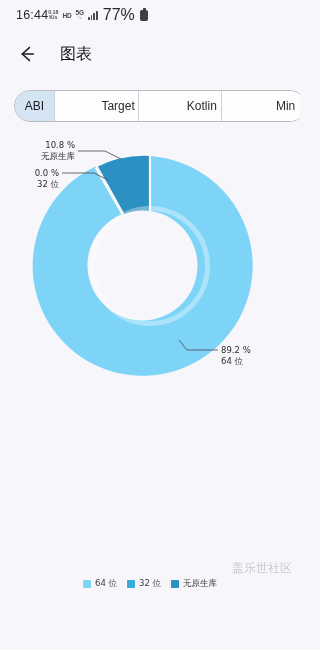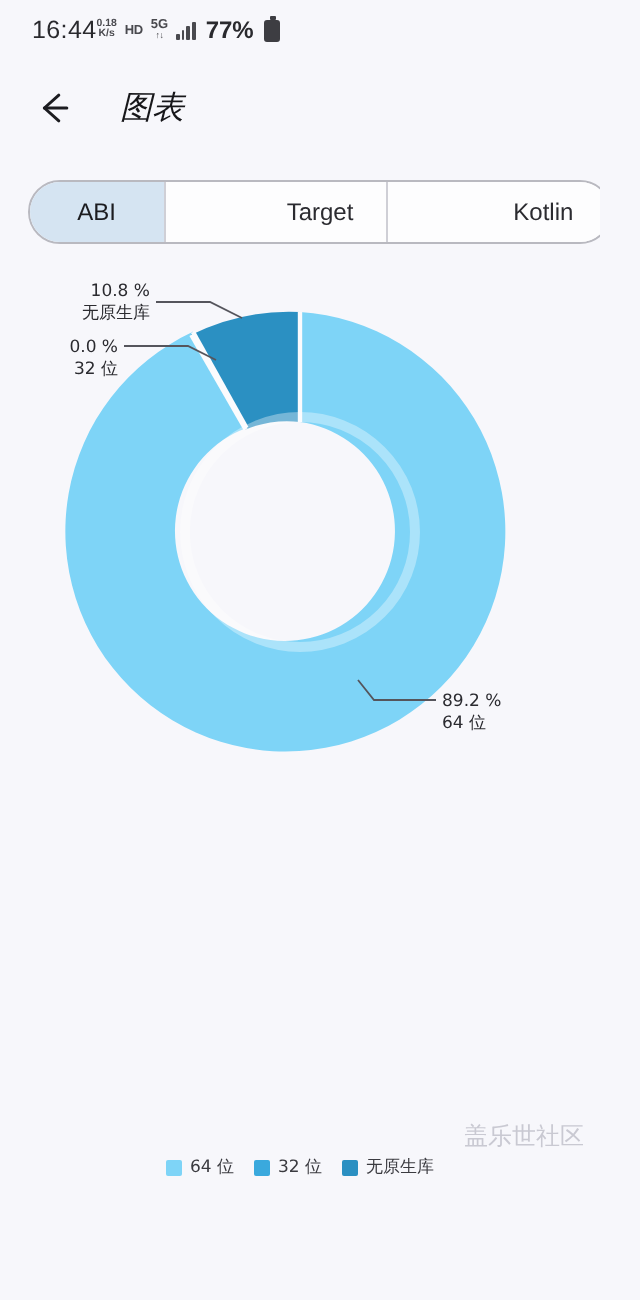--- a/index.html
+++ b/index.html
@@ -67,24 +67,23 @@
     display: block;
     width: 1.7px;
     background: #4a4a4f;
     border-radius: .5px;
   }
   .signal i:nth-child(1) { height: 3px; }
   .signal i:nth-child(2) { height: 5px; }
   .signal i:nth-child(3) { height: 7px; }
   .signal i:nth-child(4) { height: 9px; }
   .battery-pct {
-    font-size: 12px;
+    font-size: 16px;
     color: #2a2a2e;
     margin-left: 1px;
-    font-weight: bold;
   }
   .battery-icon {
     width: 8px; height: 11px;
     border: 1px solid #3d3d42;
     border-radius: 1.5px;
     background: #3d3d42;
     position: relative;
     margin-left: 1px;
   }
   .battery-icon::after {
@@ -109,21 +108,20 @@
     display: flex; align-items: center; justify-content: center;
     cursor: pointer;
     flex: 0 0 auto;
   }
   .back-btn svg { display: block; }
   .appbar-title {
     font-size: 16px;
     color: #17171a;
     margin-left: 20px;
     font-family: "DejaVu Sans", sans-serif;
-    font-style: italic;
   }
 
   
   .tabbar-wrap {
     padding: 12px 0 0 14px;
   }
   .tabbar {
     display: flex;
     height: 32px;
     border: 1px solid #b9b9c0;
@@ -244,20 +242,23 @@
   <div class="tabbar">
     <div class="tab selected">
       <span>ABI</span>
     </div>
     <div class="tab">
       <span>Target</span>
     </div>
     <div class="tab">
       <span>Kotlin</span>
     </div>
+    <div class="tab">
+      <span>Min</span>
+    </div>
   </div>
 </div>
 
 <div class="chart-area">
   <svg class="chart-svg" width="300" height="470" viewBox="0 0 300 470">
 
     <g>
 
       <path d="M 150 28 A 110 110 0 1 1 96.47 37.93 L 123.23 85.96 A 55 55 0 1 0 150 83 Z" fill="#7ed4f7"></path>
 

